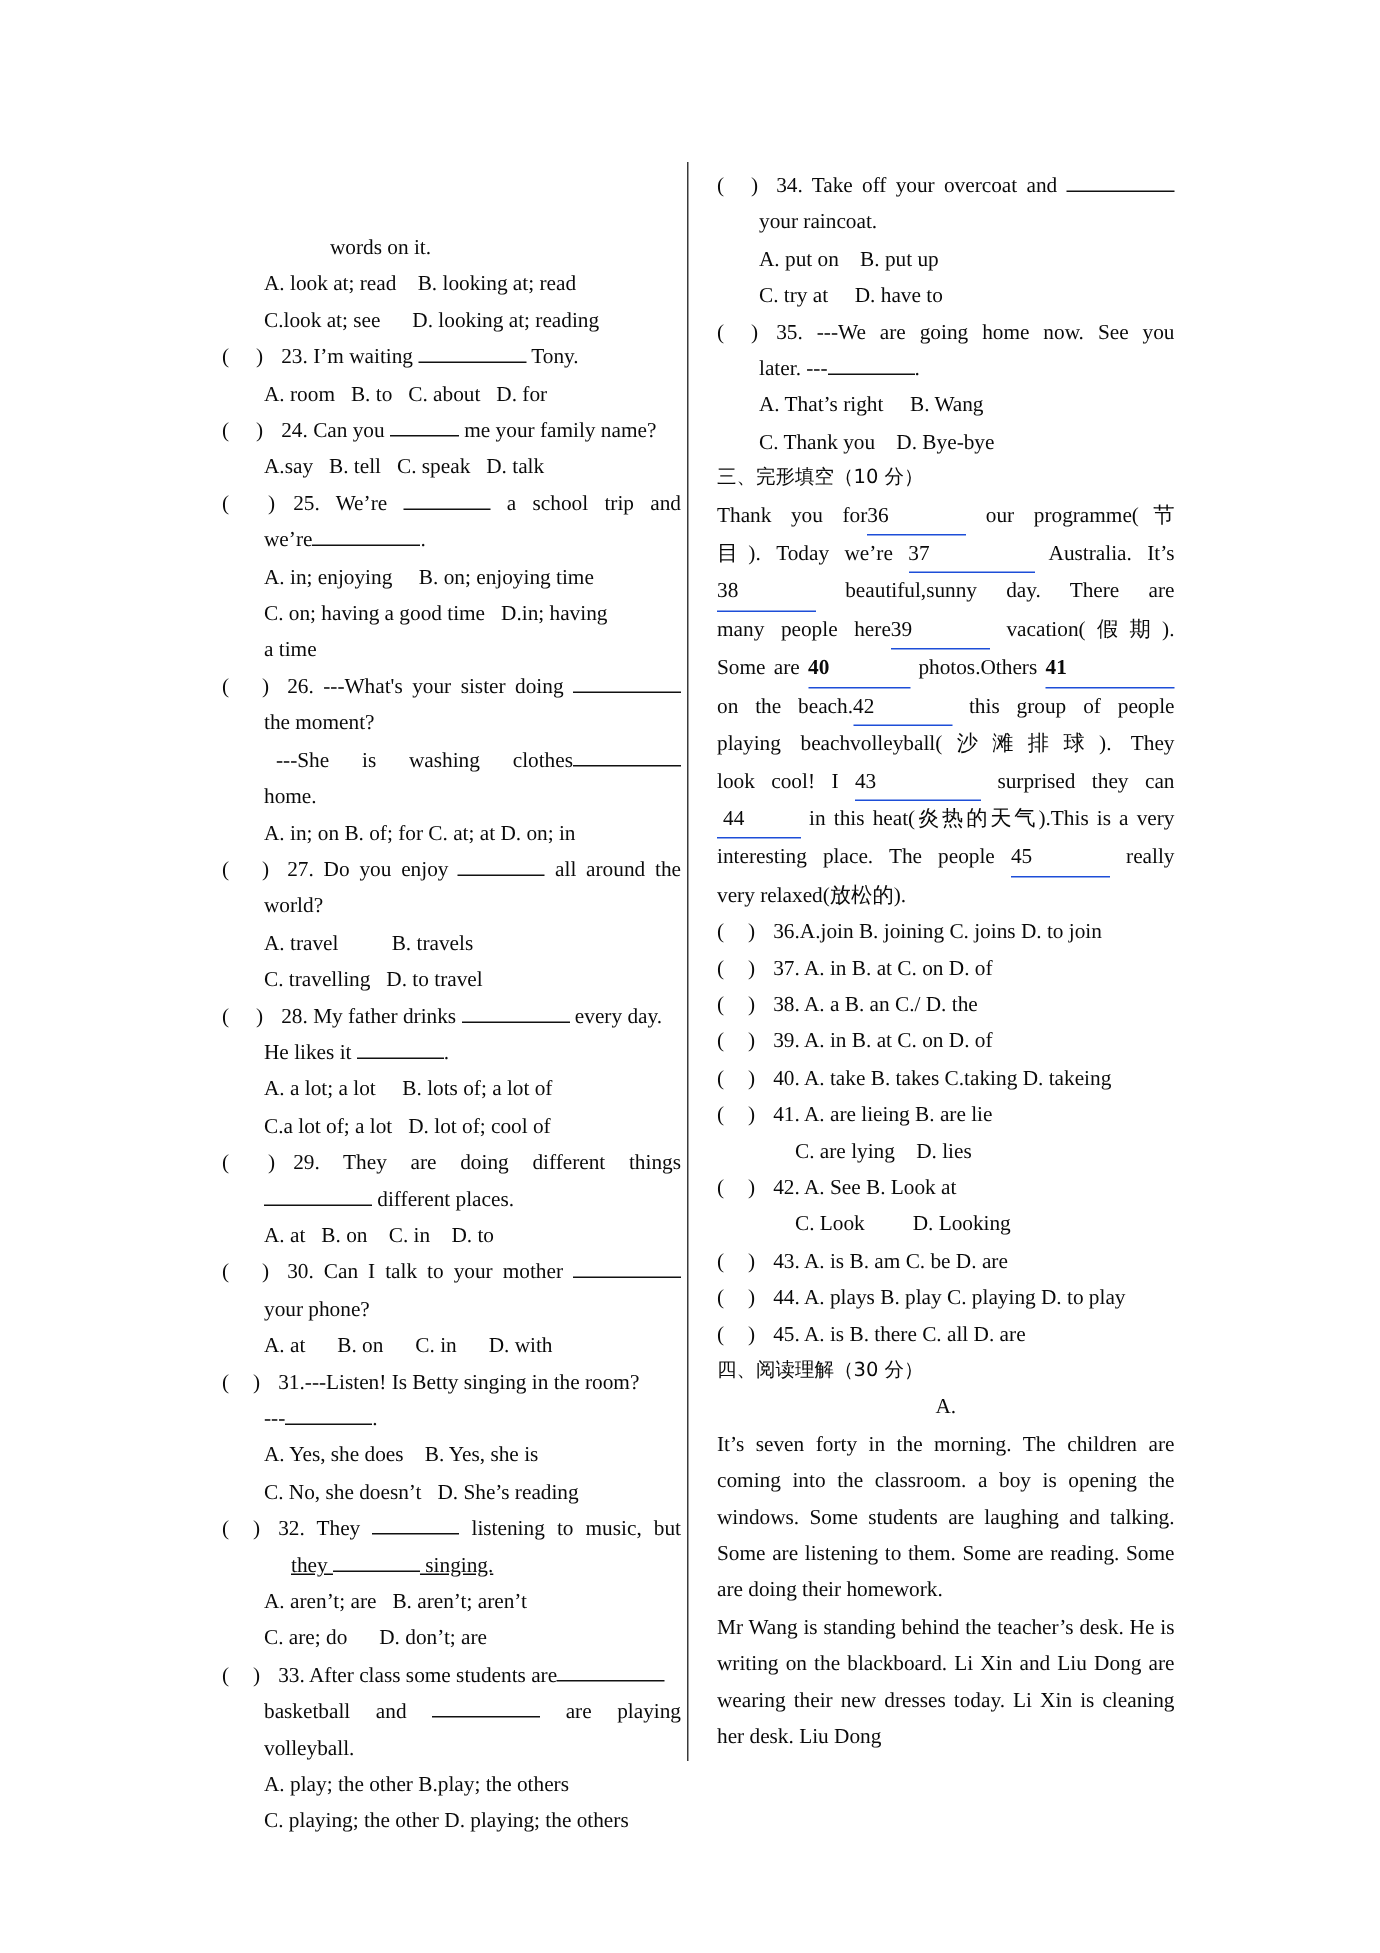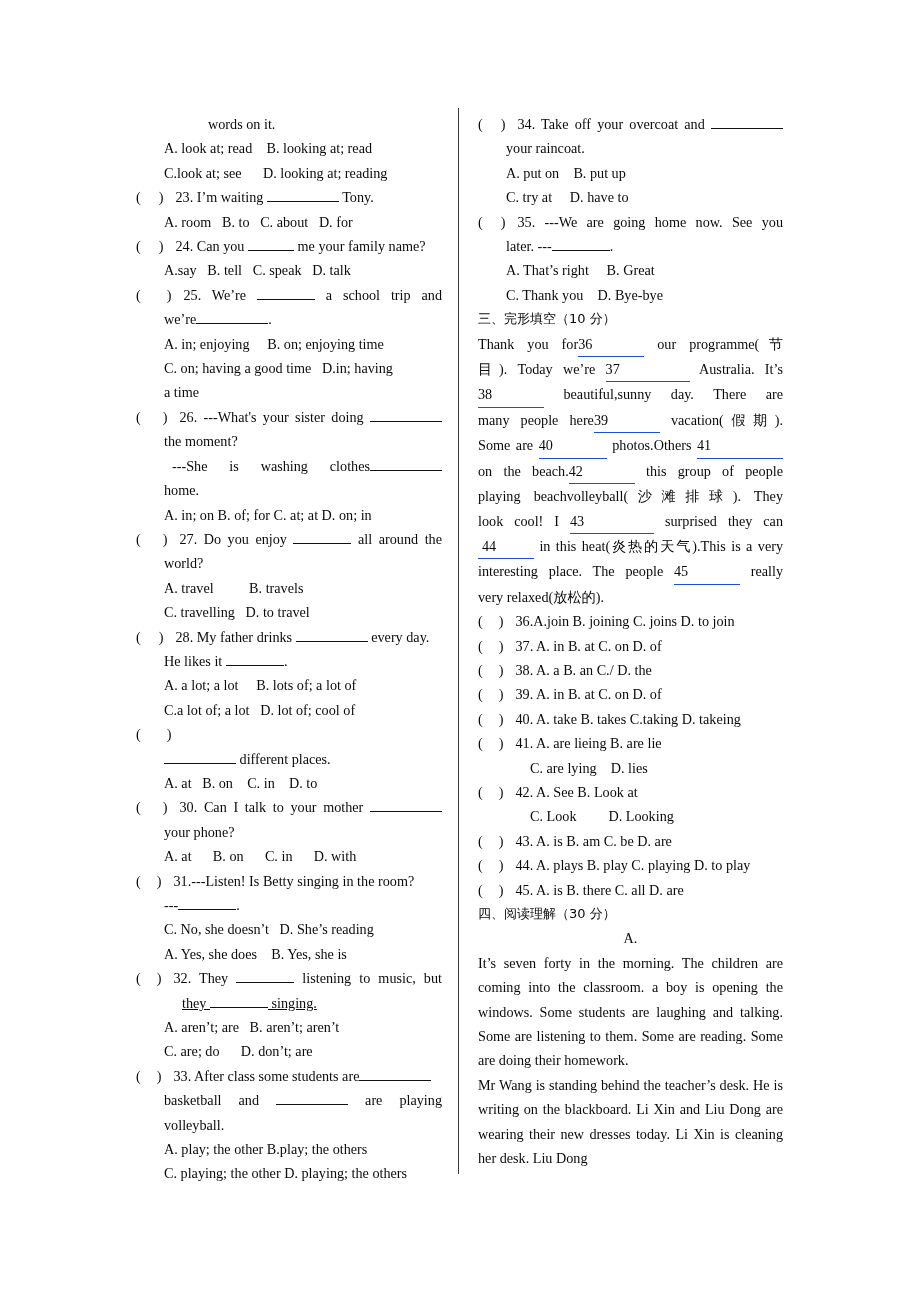--- a/index.html
+++ b/index.html
@@ -15,21 +15,21 @@
     font-family: "Liberation Serif", "DejaVu Serif", serif;
     color: #0a0a0a;
     overflow: hidden;
   }
   .col {
     position: absolute;
     top: 112px;
     font-size: 14.2px;
     line-height: 24.4px;
   }
-  .col-left  { left: 136px; width: 306px; }
+  .col-left  { left: 148px; width: 306px; margin-top: 41px; }
   .col-right { left: 478px; width: 305px; }
 
   .divider {
     position: absolute;
     left: 458px;
     top: 108px;
     width: 1px;
     height: 1066px;
     background: #3a3a3a;
   }
@@ -78,21 +78,21 @@
   
   .nblank {
     display: inline-block;
     border-bottom: 1px solid #1d4ed8;
     text-align: center;
     vertical-align: baseline;
   }
   .n-s  { width: 52px; }
   .n-m  { width: 66px; }
   .n-l  { width: 84px; }
-  .n-r  { text-align: right; padding-right: 2px; }
+  .n-r  { text-align: right; padding-right: 2px; font-weight: bold; }
   .n-lft{ text-align: right; padding-left: 4px; }
 
   .cn { font-family: "DejaVu Sans", "Liberation Sans", sans-serif; font-size: 13px; }
   .heading { white-space: pre-wrap; }
   .center { text-align: center; }
 </style>
 </head>
 <body>
 
 <div class="page">
@@ -160,42 +160,43 @@
       <span class="body"><span>28. My father drinks </span><span class="blank b-l"></span><span> every day.</span></span>
     </div>
     <div class="line indent-opt"><span>He likes it </span><span class="blank b-m"></span><span>.</span></div>
     <div class="line indent-opt">A. a lot; a lot     B. lots of; a lot of</div>
     <div class="line indent-opt">C.a lot of; a lot   D. lot of; cool of</div>
 
     <div class="q">
       <span class="mark">(</span>
       <span class="mark" style="width:26px;display:inline-block;"></span>
       <span class="mark">)</span>
+      <span class="body just">29. They are doing different things</span>
     </div>
     <div class="line indent-opt"><span class="blank b-l"></span><span> different places.</span></div>
     <div class="line indent-opt">A. at   B. on    C. in    D. to</div>
 
     <div class="q">
       <span class="mark">(</span>
       <span class="mark" style="width:22px;display:inline-block;"></span>
       <span class="mark">)</span>
       <span class="body just"><span>30. Can I talk to your mother </span><span class="blank b-l"></span></span>
     </div>
     <div class="line indent-opt">your phone?</div>
     <div class="line indent-opt">A. at      B. on      C. in      D. with</div>
 
     <div class="q">
       <span class="mark">(</span>
       <span class="mark" style="width:16px;display:inline-block;"></span>
       <span class="mark">)</span>
       <span class="body">31.---Listen! Is Betty singing in the room?</span>
     </div>
     <div class="line indent-opt"><span>---</span><span class="blank b-m"></span><span>.</span></div>
+    <div class="line indent-opt">A. Yes, she does    B. Yes, she is</div>
     <div class="line indent-opt">C. No, she doesn’t   D. She’s reading</div>
-    <div class="line indent-opt">A. Yes, she does    B. Yes, she is</div>
 
     <div class="q">
       <span class="mark">(</span>
       <span class="mark" style="width:16px;display:inline-block;"></span>
       <span class="mark">)</span>
       <span class="body just"><span>32. They </span><span class="blank b-m"></span><span> listening to music, but</span></span>
     </div>
     <div class="line" style="padding-left:46px;text-decoration:underline;"><span>they </span><span class="blank b-m"></span><span> singing.</span></div>
     <div class="line indent-opt">A. aren’t; are   B. aren’t; aren’t</div>
     <div class="line indent-opt">C. are; do      D. don’t; are</div>
@@ -225,21 +226,21 @@
     <div class="line indent-opt">A. put on    B. put up</div>
     <div class="line indent-opt">C. try at     D. have to</div>
 
     <div class="q">
       <span class="mark">(</span>
       <span class="mark" style="width:18px;display:inline-block;"></span>
       <span class="mark">)</span>
       <span class="body just">35. ---We are going home now. See you</span>
     </div>
     <div class="line indent-opt"><span>later. ---</span><span class="blank b-m"></span><span>.</span></div>
-    <div class="line indent-opt">A. That’s right     B. Great</div>
+    <div class="line indent-opt">A. That’s right     B. Wang</div>
     <div class="line indent-opt">C. Thank you    D. Bye-bye</div>
 
     <div class="heading cn">三、完形填空（10 分）</div>
 
     <div class="just"><span>Thank you for</span><span class="nblank n-m">36</span><span> our programme(节</span></div>
     <div class="just"><span>目). Today we’re </span><span class="nblank n-l">37</span><span> Australia. It’s</span></div>
     <div class="just"><span class="nblank n-m">38</span><span> beautiful,sunny day. There are</span></div>
     <div class="just"><span>many people here</span><span class="nblank n-m">39</span><span> vacation(假期).</span></div>
     <div class="just"><span>Some are </span><span class="nblank n-m n-r">40</span><span> photos.Others </span><span class="nblank n-l n-r">41</span></div>
     <div class="just"><span>on the beach.</span><span class="nblank n-m">42</span><span> this group of people</span></div>

